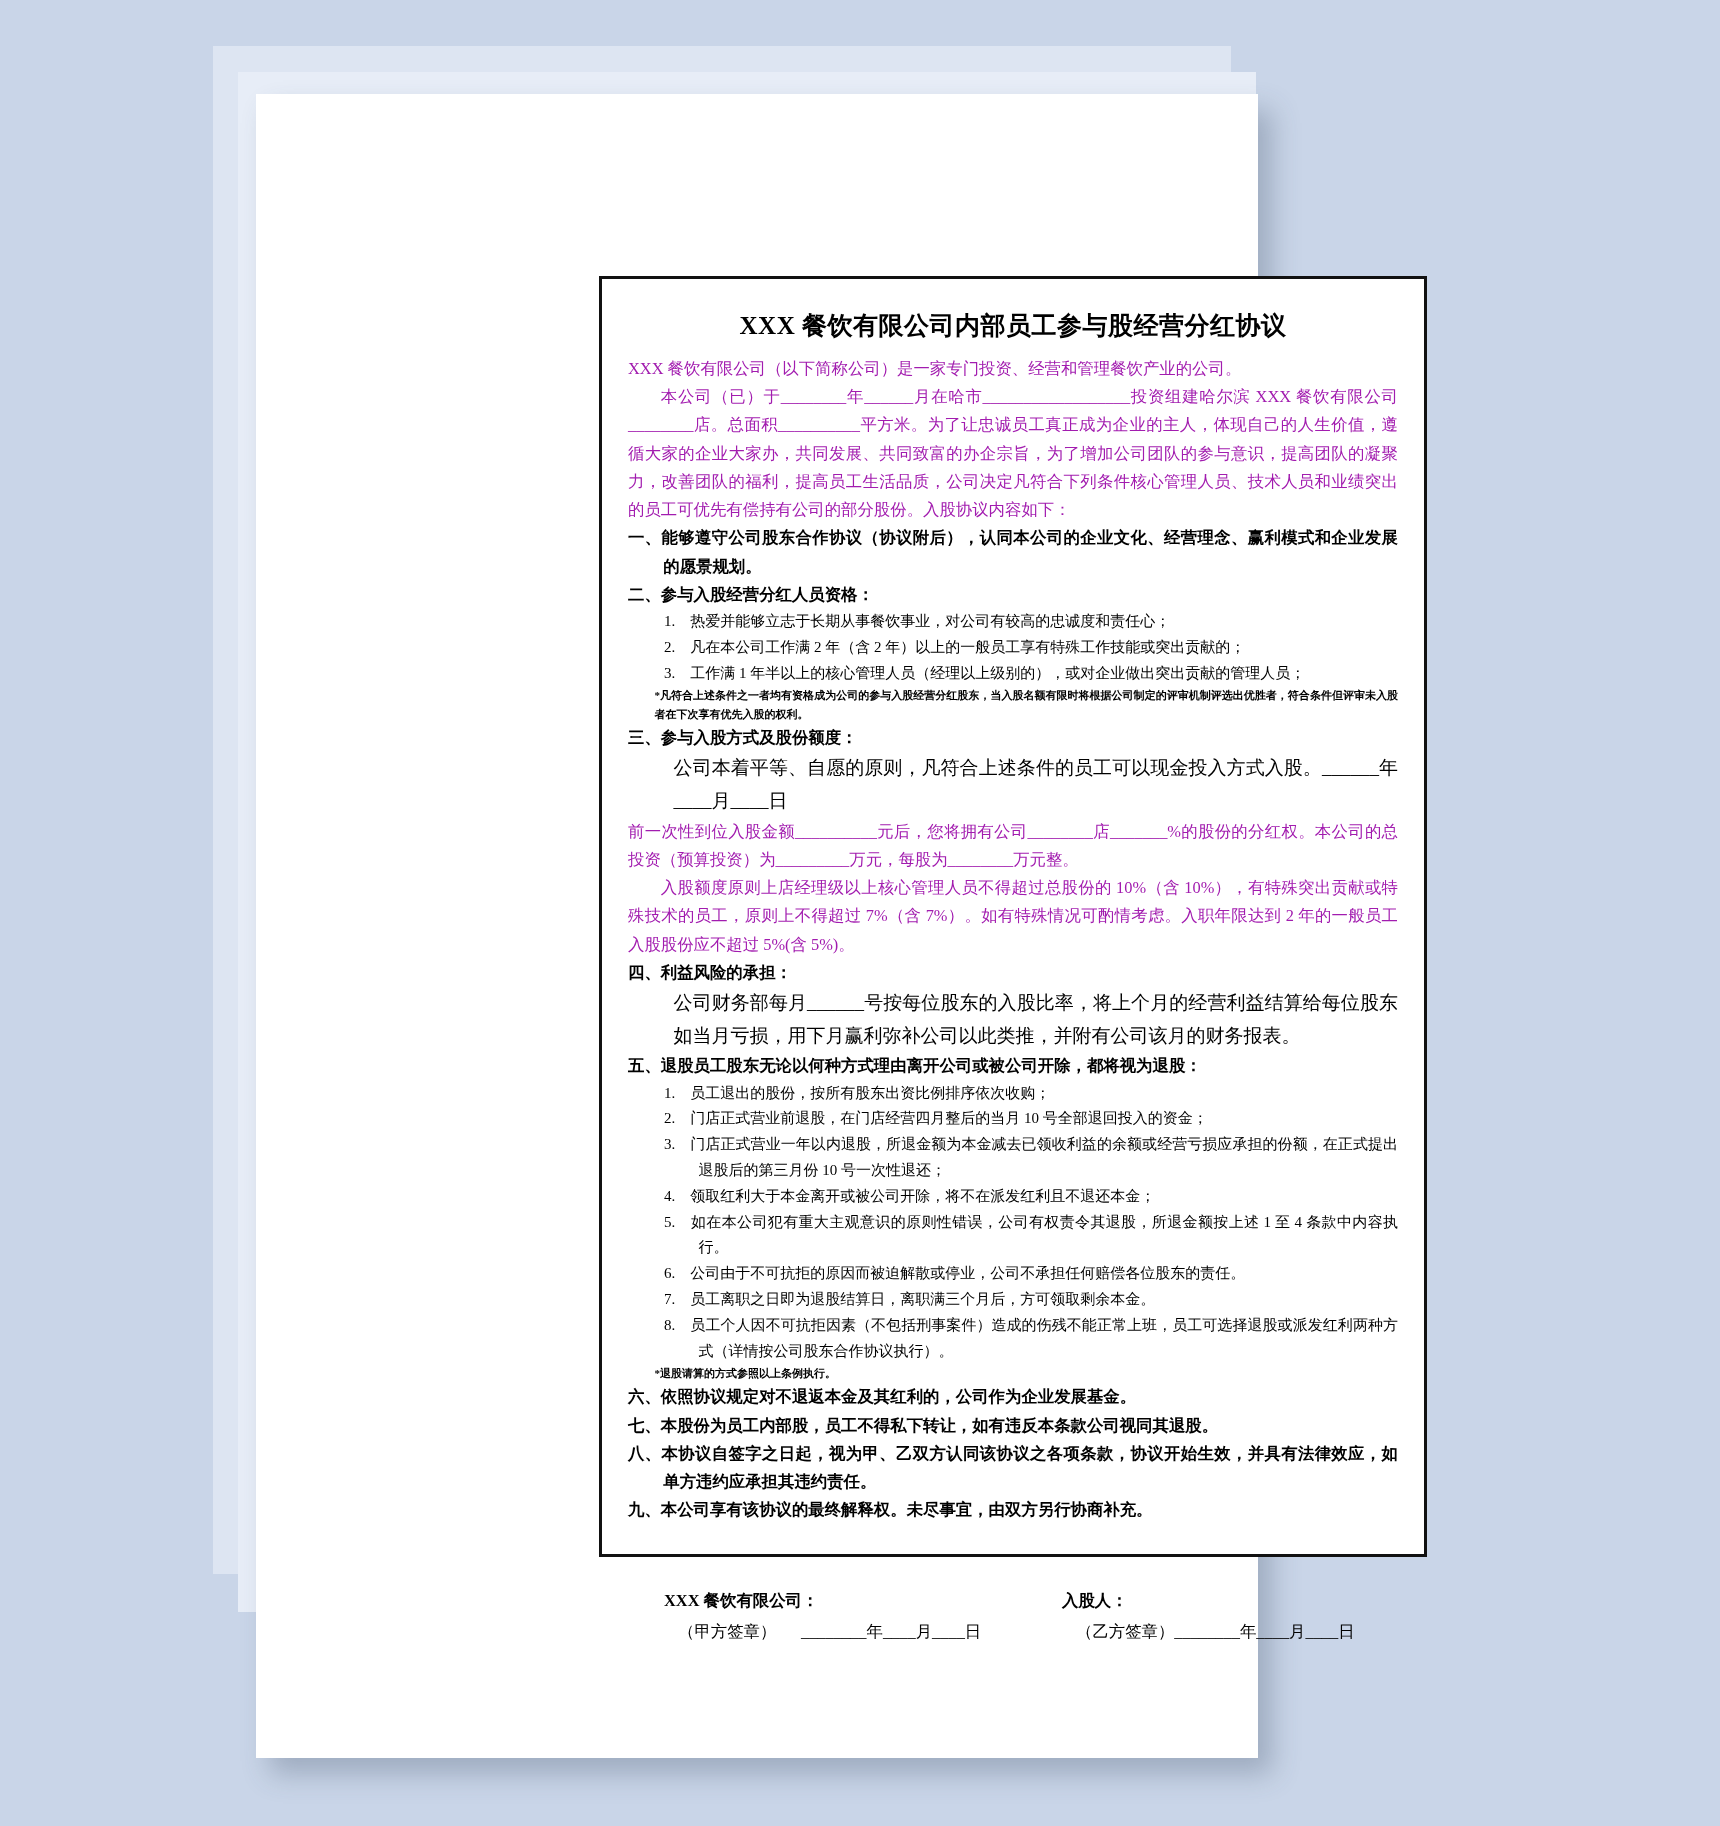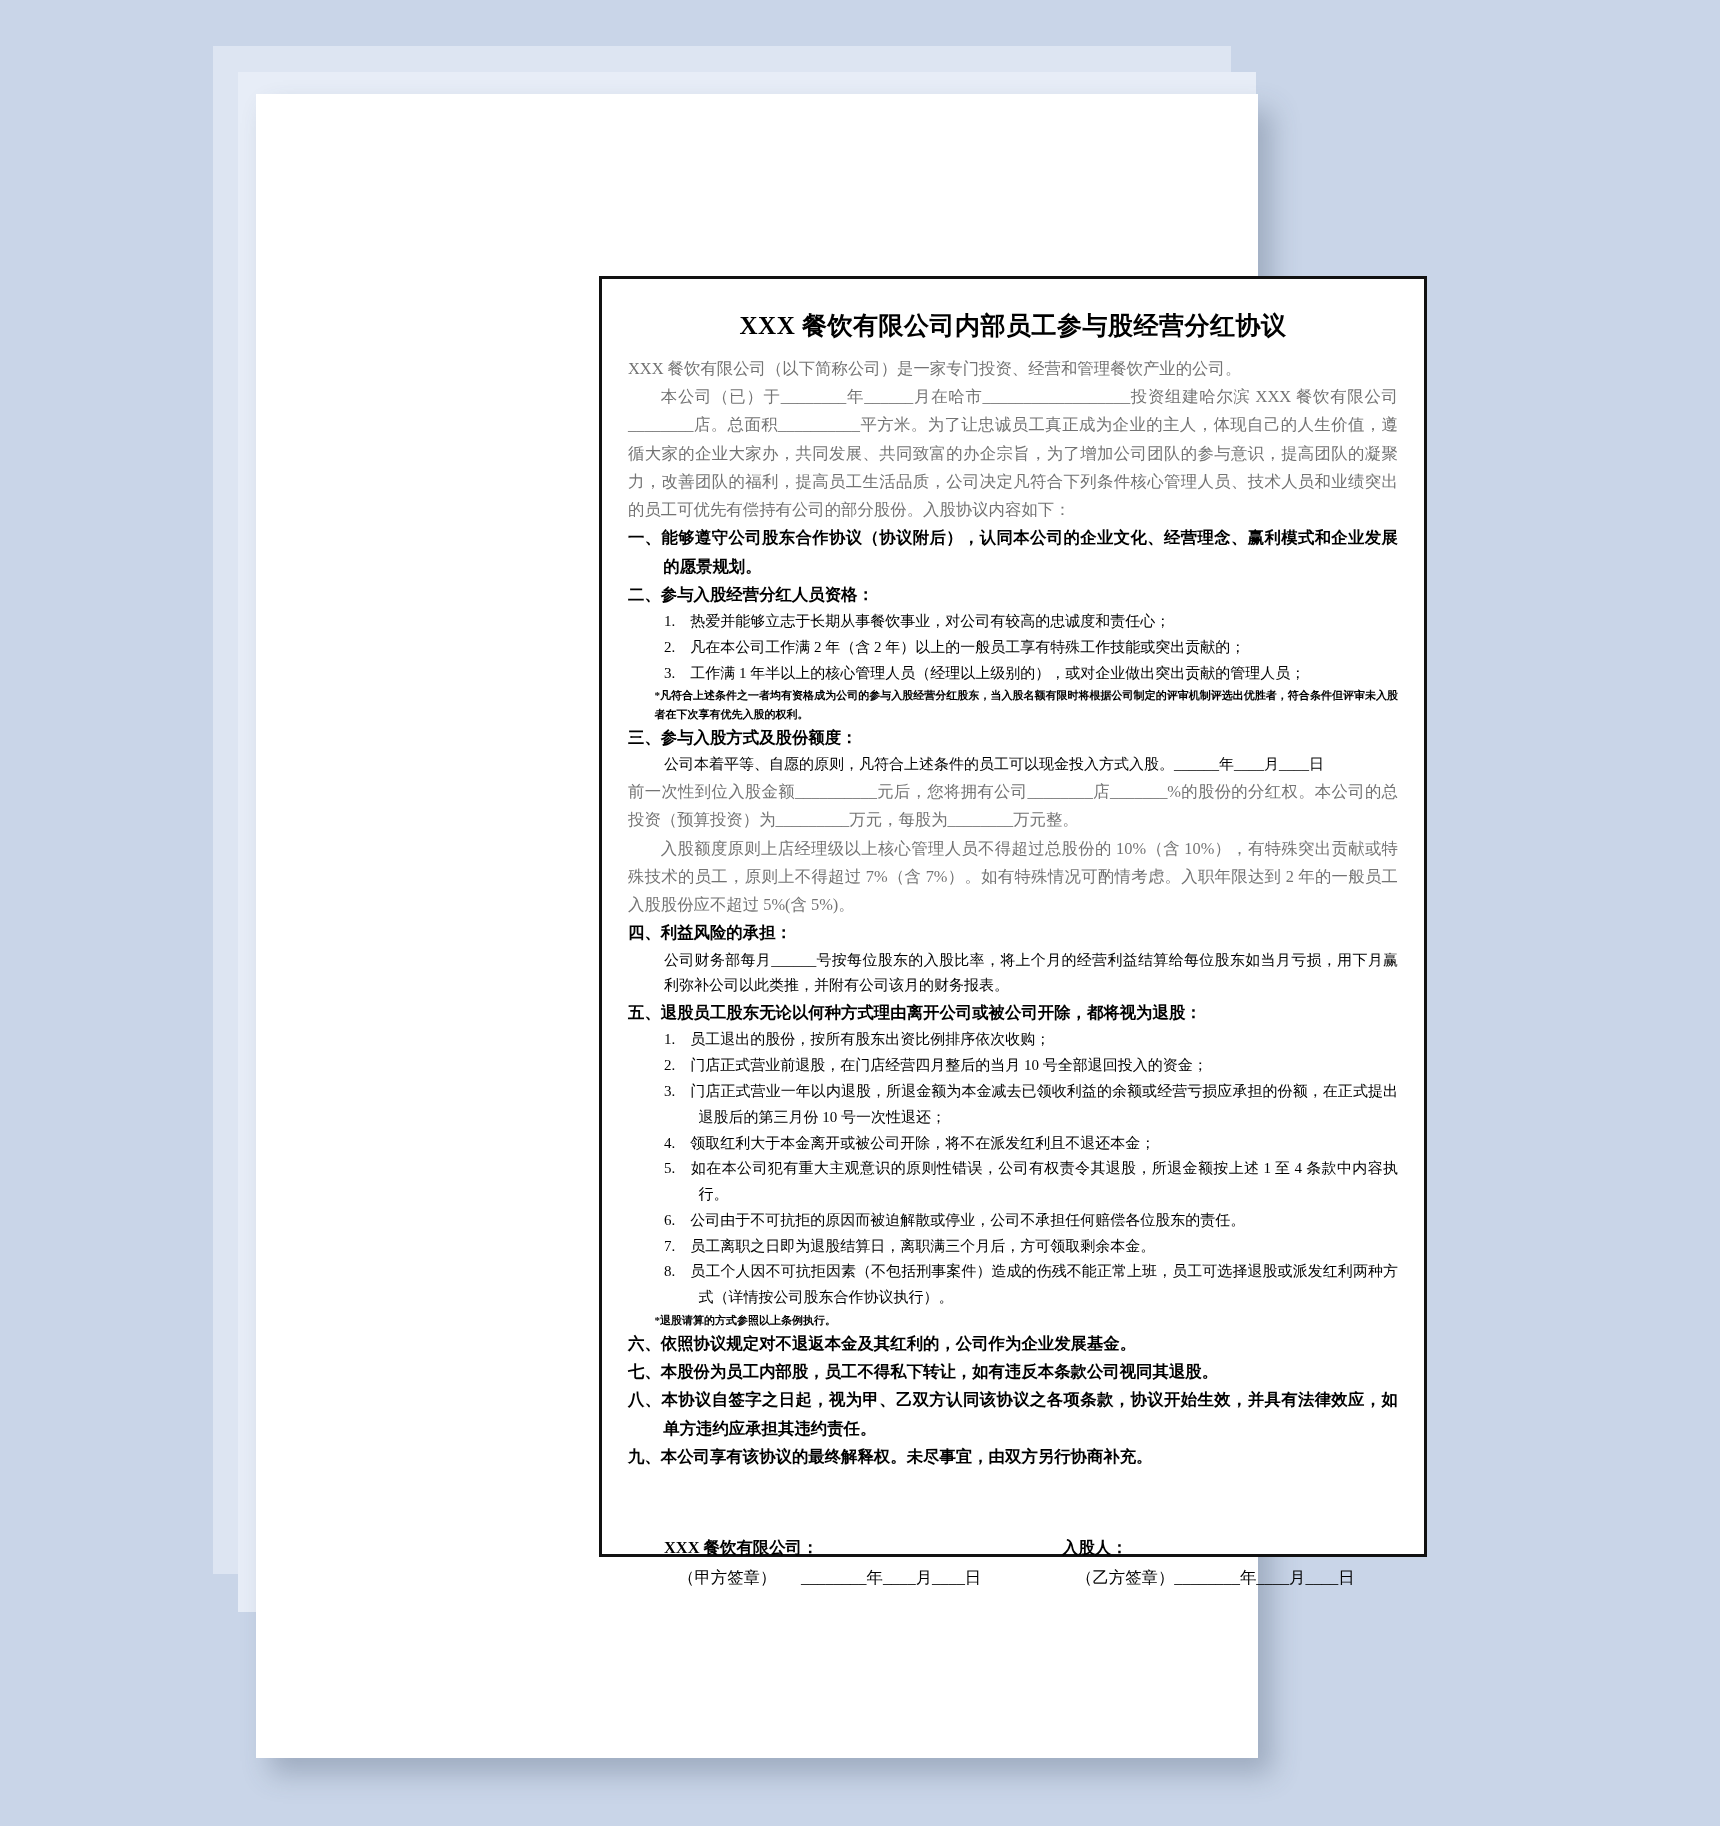--- a/index.html
+++ b/index.html
@@ -69,21 +69,21 @@
     font-weight: bold;
     font-size: 25px;
     letter-spacing: 0.5px;
     margin: 10px 0 14px 0;
     line-height: 1.2;
     color: #000;
   }
   .p {
     font-size: 16.4px;
     line-height: 1.72;
-    color: #737373;
+    color: #a21caf;
     text-align: justify;
     margin: 0;
   }
   .p.indent { text-indent: 2em; }
   .bold { font-weight: bold; }
 
   
   .clause {
     font-size: 16.4px;
     line-height: 1.72;
@@ -109,21 +109,21 @@
     font-size: 11px;
     line-height: 1.72;
     font-weight: bold;
     color: #000;
     text-align: justify;
     margin: 0;
     padding-left: 2.4em;
     text-indent: 0;
   }
   .sub-para {
-    font-size: 15px;
+    font-size: 19px;
     line-height: 1.72;
     color: #000;
     text-align: justify;
     margin: 0;
     padding-left: 2.4em;
   }
 
   
   .sig-wrap {
     margin-top: 62px;

